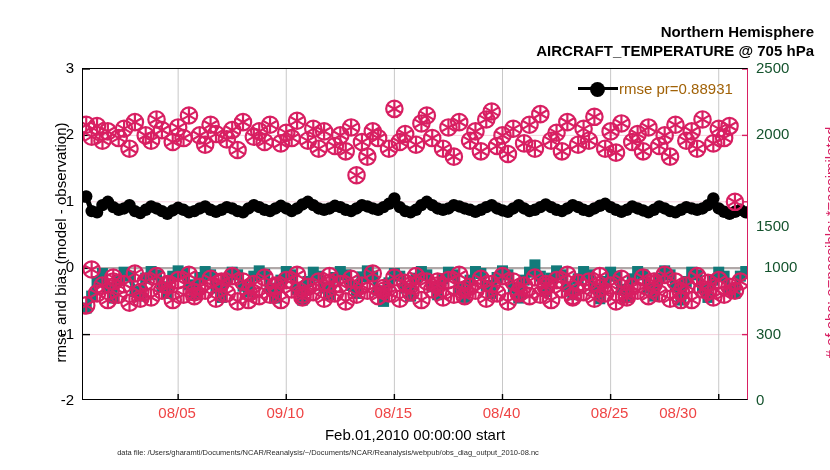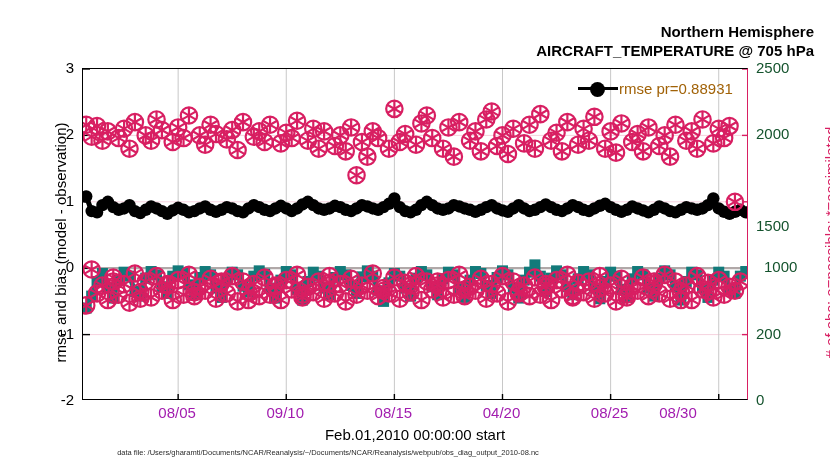--- a/index.html
+++ b/index.html
@@ -68,21 +68,21 @@
   .tick-right {
     text-align: left;
     width: 70px;
     left: 756px;
     color: #14532d;
   }
   .tick-bottom {
     text-align: center;
     width: 80px;
     top: 404px;
-    color: #a21caf;
+    color: #ef4444;
   }
 
   
   .ylabel-left {
     position: absolute;
     left: -120px;
     top: 234px;
     width: 360px;
     text-align: center;
     font-size: 15px;
@@ -1909,29 +1909,29 @@
   </div>
 
   <div id="tick-layer">
       <div class="tick-label tick-left" style="top: 391px; left: 14px;">-2</div>
       <div class="tick-label tick-left" style="top: 324.6px; left: 14px;">-1</div>
       <div class="tick-label tick-left" style="top: 258.2px; left: 14px;">0</div>
       <div class="tick-label tick-left" style="top: 191.8px; left: 14px;">1</div>
       <div class="tick-label tick-left" style="top: 125.4px; left: 14px;">2</div>
       <div class="tick-label tick-left" style="top: 59px; left: 14px;">3</div>
       <div class="tick-label tick-right" style="top: 391px; left: 756px;">0</div>
-      <div class="tick-label tick-right" style="top: 324.6px; left: 756px;">200</div>
+      <div class="tick-label tick-right" style="top: 324.6px; left: 756px;">300</div>
       <div class="tick-label tick-right" style="top: 258.2px; left: 756px; margin-left: 8px;">1000</div>
       <div class="tick-label tick-right" style="top: 191.8px; left: 756px; margin-top: 25px;">1500</div>
       <div class="tick-label tick-right" style="top: 125.4px; left: 756px;">2000</div>
       <div class="tick-label tick-right" style="top: 59px; left: 756px;">2500</div>
       <div class="tick-label tick-bottom" style="top: 404px; left: 137.143px;">08/05</div>
       <div class="tick-label tick-bottom" style="top: 404px; left: 245.26px;">09/10</div>
       <div class="tick-label tick-bottom" style="top: 404px; left: 353.377px;">08/15</div>
-      <div class="tick-label tick-bottom" style="top: 404px; left: 461.494px;">04/20</div>
+      <div class="tick-label tick-bottom" style="top: 404px; left: 461.494px;">08/40</div>
       <div class="tick-label tick-bottom" style="top: 404px; left: 569.61px;">08/25</div>
       <div class="tick-label tick-bottom" style="top: 404px; left: 638px;">08/30</div>
     </div>
 
   <div class="ylabel-left">rmse and bias (model - observation)</div>
   <div class="ylabel-right"># of obs: o=possible; *=assimilated</div>
   <div class="xlabel">Feb.01,2010 00:00:00 start</div>
 
   <div class="footer-note">data file: /Users/gharamti/Documents/NCAR/Reanalysis/~/Documents/NCAR/Reanalysis/webpub/obs_diag_output_2010-08.nc</div>
 

